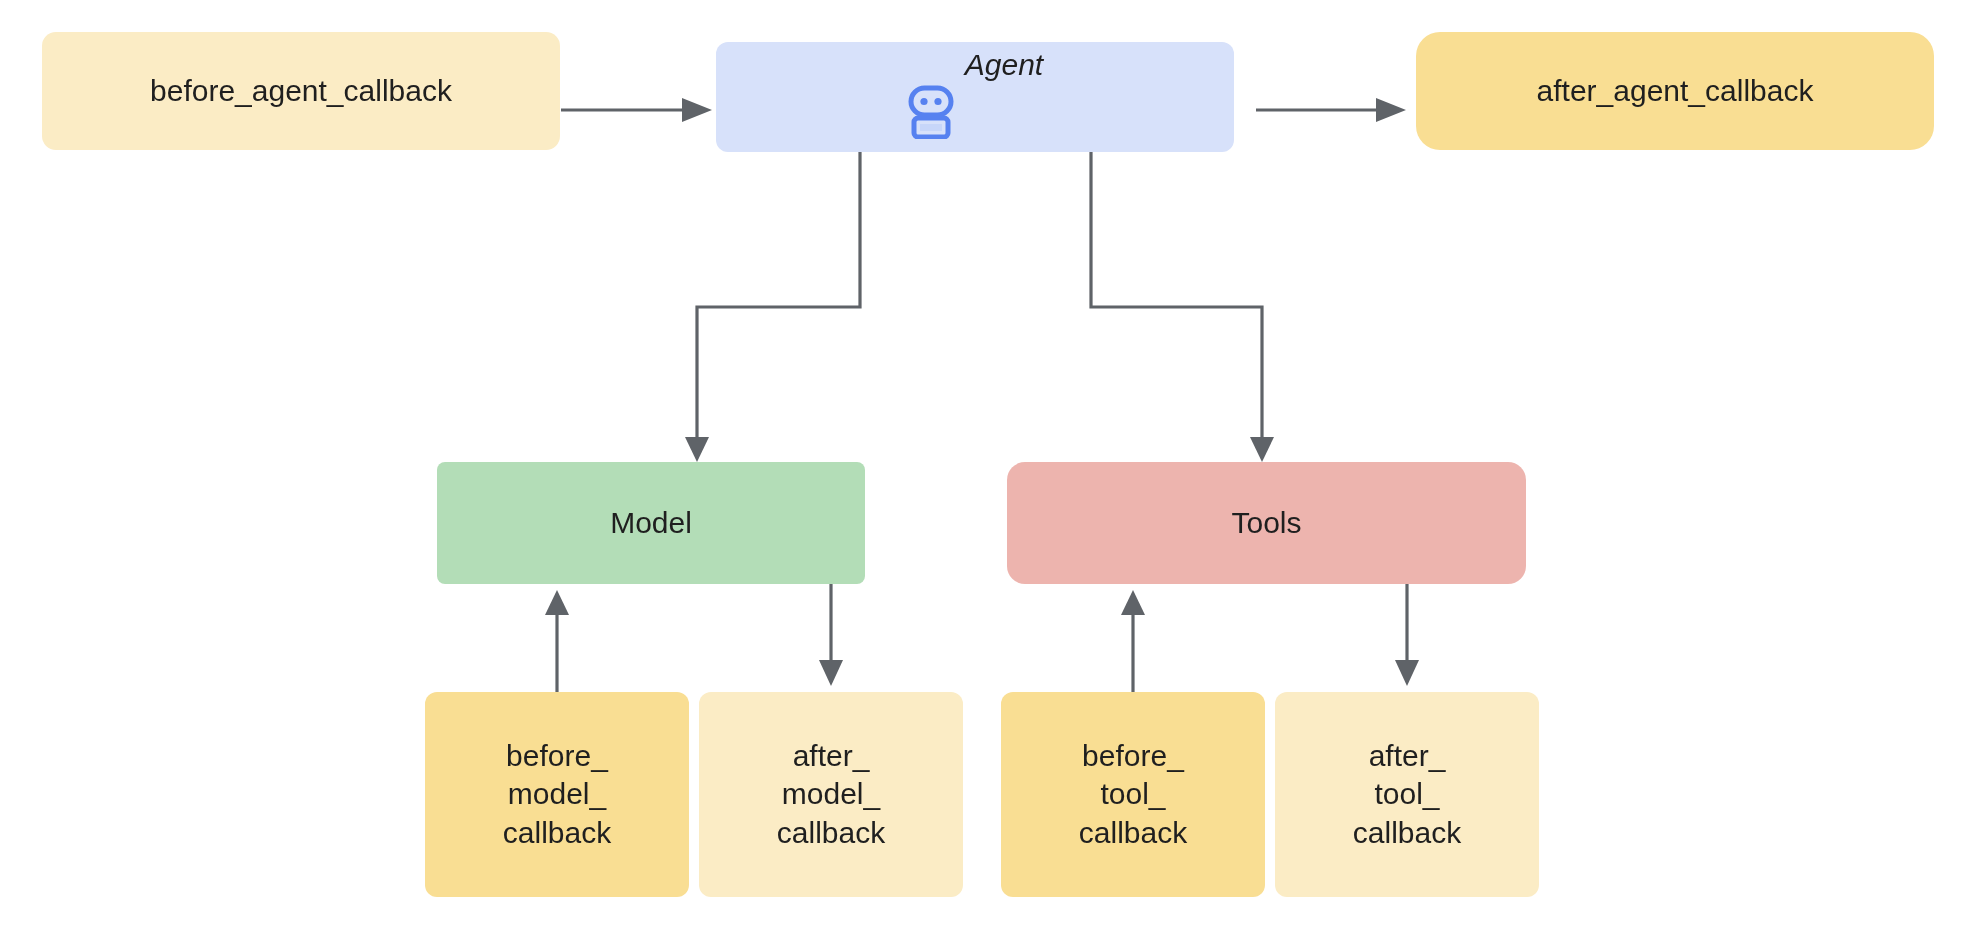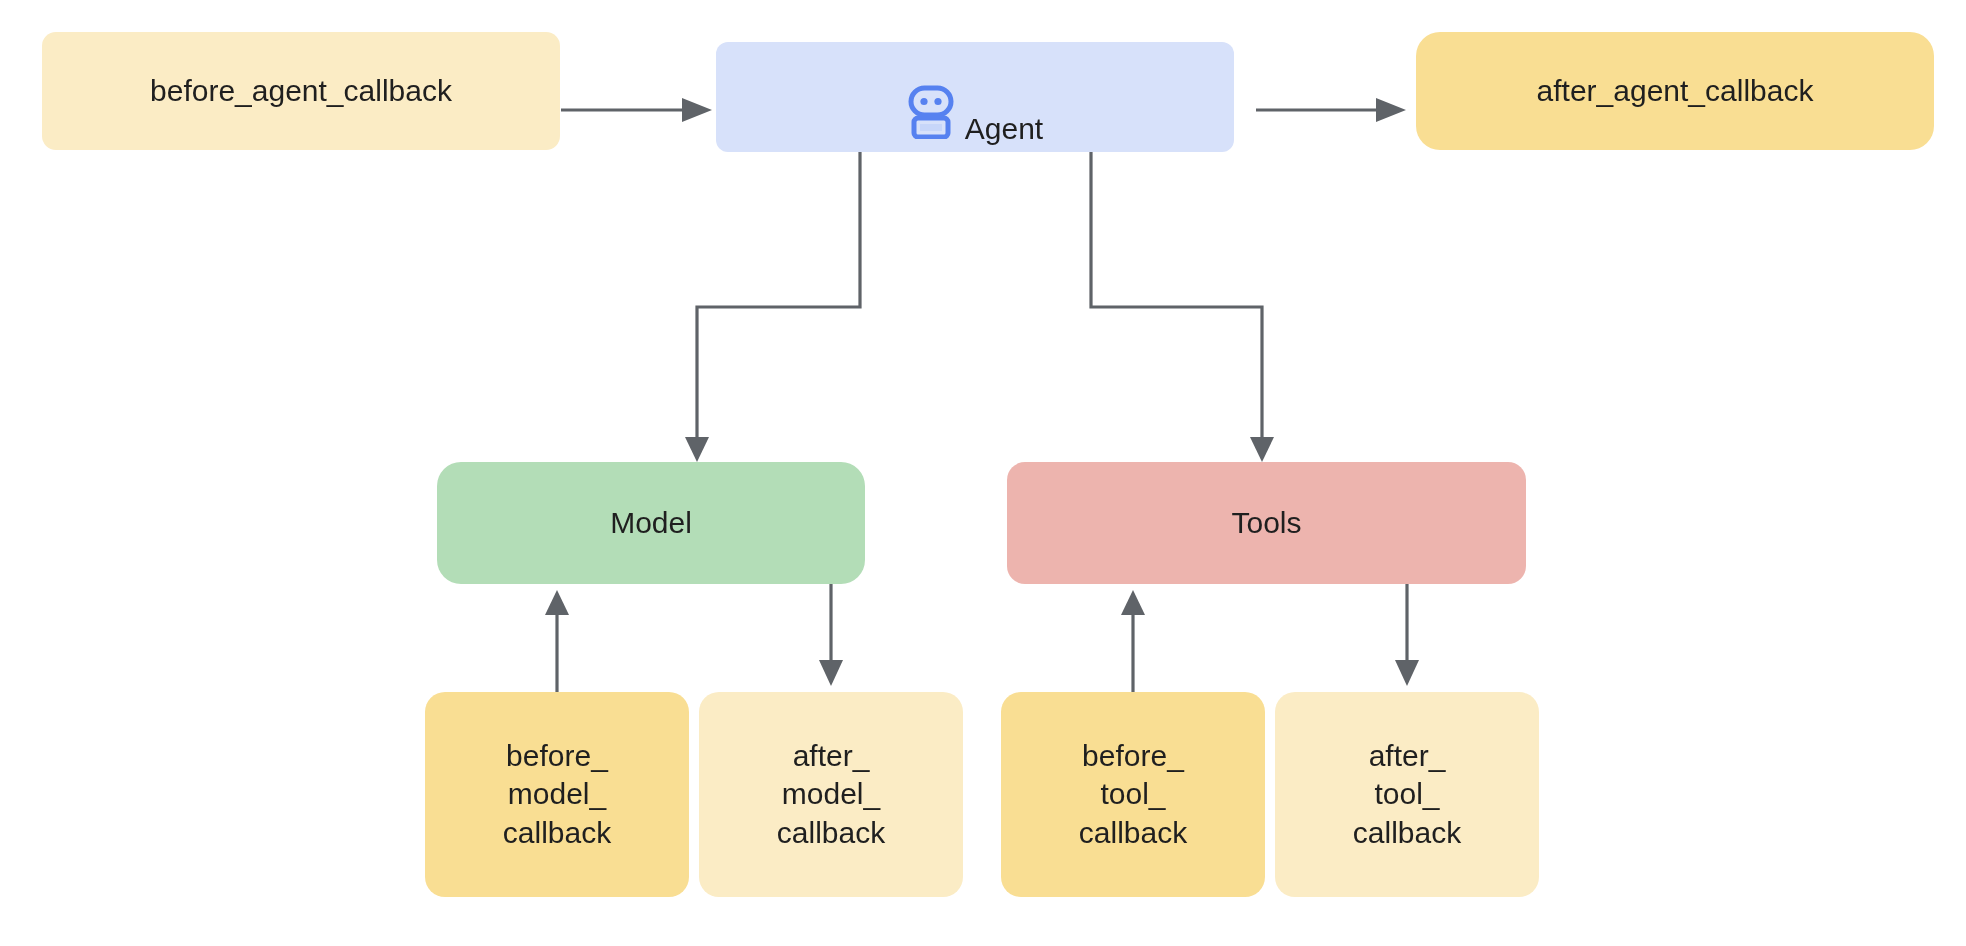--- a/index.html
+++ b/index.html
@@ -46,58 +46,59 @@
     left: 716px;
     top: 42px;
     width: 518px;
     height: 110px;
     background: #D7E1FA;
     border-radius: 12px;
     font-size: 30px;
   }
   #node-agent .agent-inner {
     display: flex;
-    align-items: flex-end;
+    align-items: flex-start;
     justify-content: center;
     gap: 10px;
+    font-style: italic;
   }
   #node-after-agent {
     left: 1416px;
     top: 32px;
     width: 518px;
     height: 118px;
     background: #F9DE93;
     border-radius: 24px;
     font-size: 30px;
   }
   
   #node-model {
     left: 437px;
     top: 462px;
     width: 428px;
     height: 122px;
     background: #B3DDB7;
-    border-radius: 24px;
+    border-radius: 8px;
     font-size: 30px;
   }
   #node-tools {
     left: 1007px;
     top: 462px;
     width: 519px;
     height: 122px;
     background: #EDB4AE;
     border-radius: 18px;
     font-size: 30px;
   }
   
   .cb-node {
     top: 692px;
     width: 264px;
     height: 205px;
-    border-radius: 20px;
+    border-radius: 12px;
     font-size: 30px;
   }
   #node-before-model { left: 425px; background: #F9DE93; }
   #node-after-model  { left: 699px; background: #FBECC5; }
   #node-before-tool  { left: 1001px; background: #F9DE93; }
   #node-after-tool   { left: 1275px; background: #FBECC5; }
 
   
   #edges {
     position: absolute;

